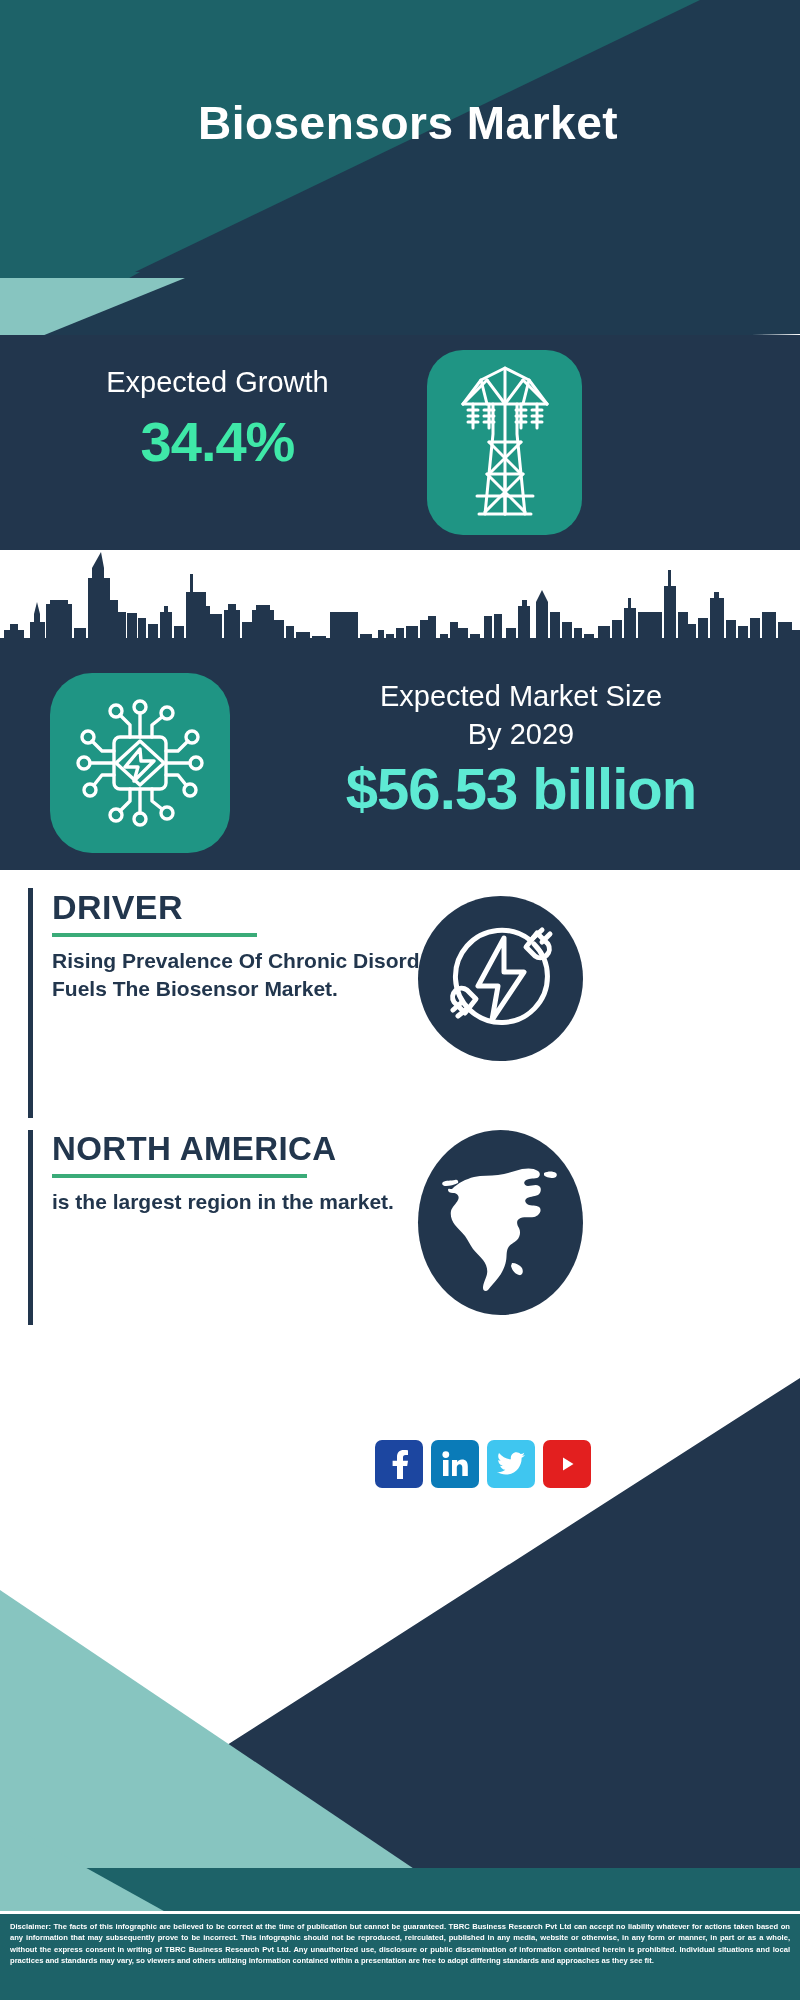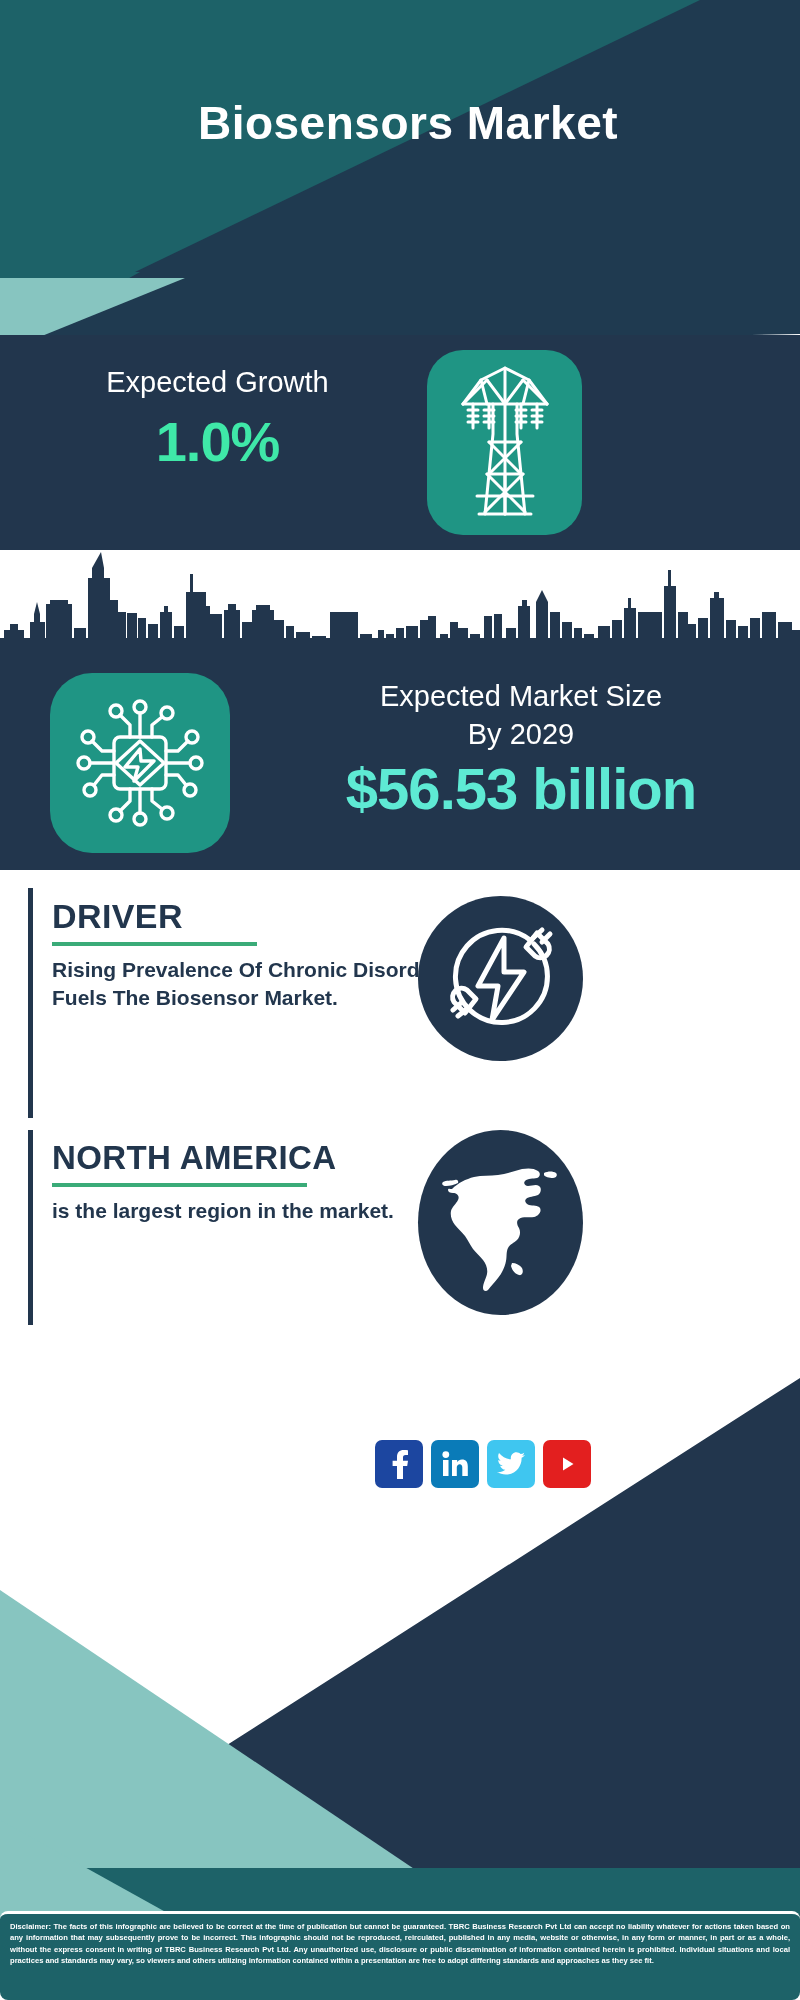--- a/index.html
+++ b/index.html
@@ -136,21 +136,21 @@
     position: absolute; left: 0; top: 870px;
     width: 800px; height: 460px;
     background: #ffffff;
   }
   .card { position: absolute; left: 28px; }
   .card-rule {
     position: absolute; left: 0; top: 0;
     width: 5px;
     background: #22364d;
   }
-  .card-body { position: absolute; left: 24px; top: 0; width: 400px; margin-top: 9px; }
+  .card-body { position: absolute; left: 24px; top: 0; width: 400px; }
   .card-title {
     color: #22364d;
     font-weight: bold;
     letter-spacing: 0.4px;
   }
   .card-underline {
     height: 4px;
     background: #3aab78;
     margin: 6px 0 10px 0;
   }
@@ -222,21 +222,20 @@
   .s-tw { background: #3fc6f0; }
   .s-yt { background: #e31f1f; }
   .social svg { display: block; }
 
   .disclaimer-bar {
     position: absolute; left: 0; top: 1911px;
     width: 800px; height: 89px;
     background: #1d6268;
     border-top: 3px solid #ffffff;
     padding: 7px 10px 0 10px;
-    border-radius: 8px;
   }
   .disclaimer-text {
     color: #ffffff;
     font-size: 7.6px;
     line-height: 11.4px;
     text-align: justify;
     font-weight: bold;
   }
 </style>
 </head>
@@ -248,21 +247,21 @@
     <div class="header-tri"></div>
     <div class="header-title">Biosensors Market</div>
   </div>
   <div class="hdr-band"></div>
   <div class="hdr-band-teal"></div>
   <div class="hdr-mint-tri"></div>
 
   <div class="growth-panel">
     <div class="growth-text">
       <div class="growth-label">Expected Growth</div>
-      <div class="growth-value">1.0%</div>
+      <div class="growth-value">34.4%</div>
     </div>
     <div class="tower-tile">
       <span>
         <svg width="112" height="158" viewBox="0 0 112 158" fill="none" stroke="#ffffff" stroke-width="3" stroke-linecap="round" stroke-linejoin="round">
           <path d="M56 4 L56 150"></path>
           <path d="M14 40 L98 40"></path>
           <path d="M14 40 L32 16 L56 4 L80 16 L98 40"></path>
           <path d="M32 16 L38 40 M80 16 L74 40"></path>
           <path d="M14 40 L38 16 M98 40 L74 16"></path>
           <path d="M38 16 L56 40 L74 16"></path>

